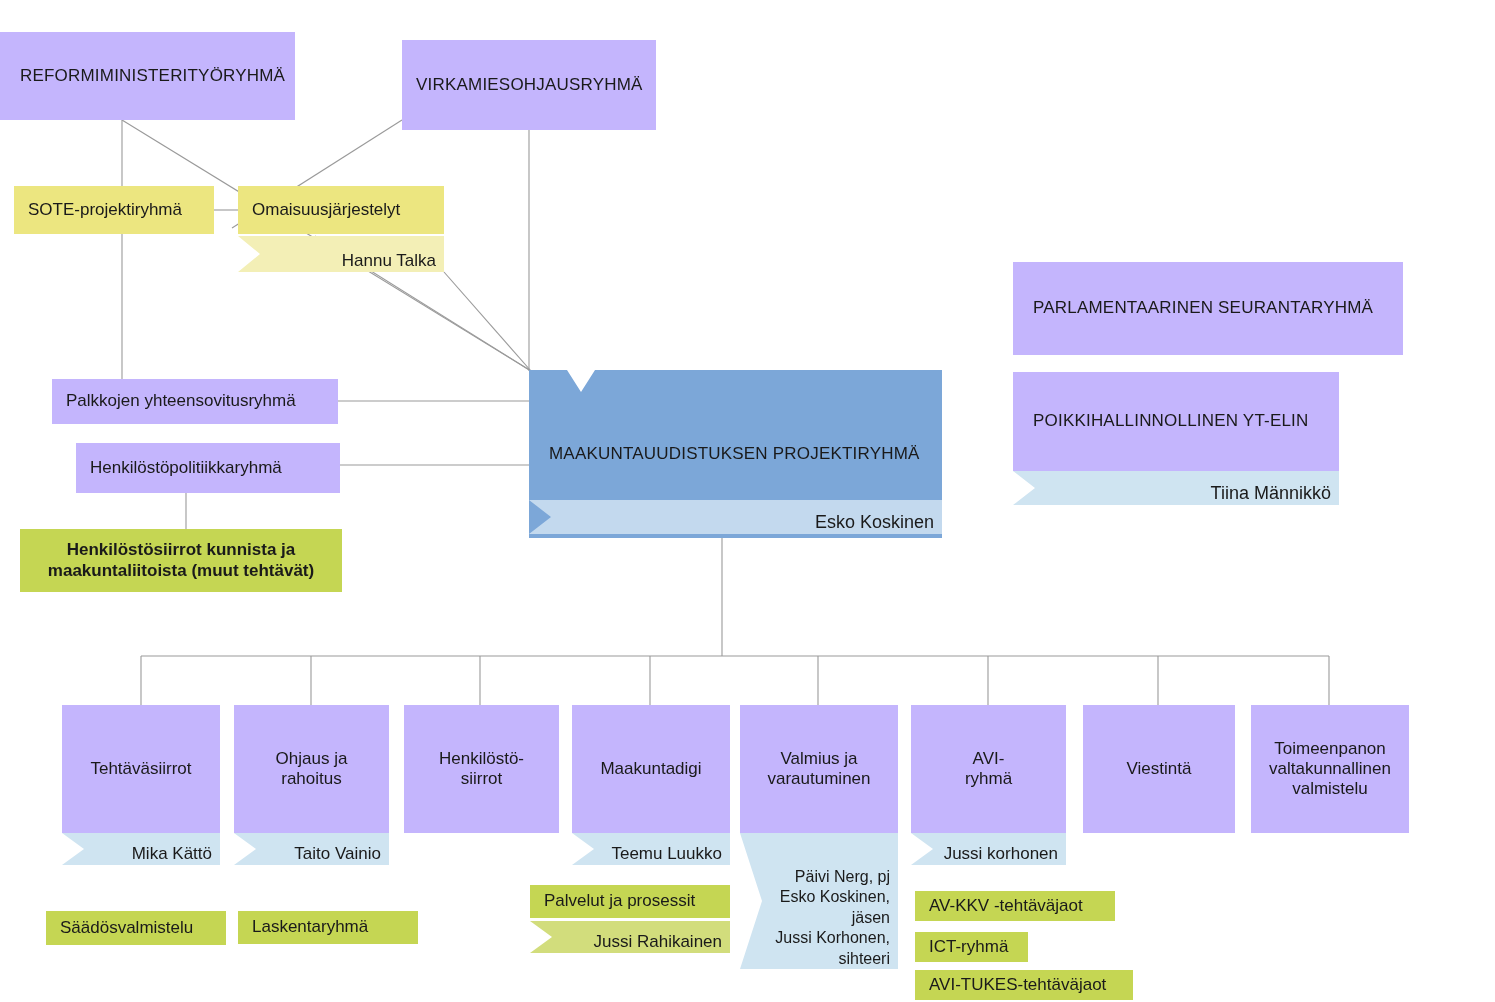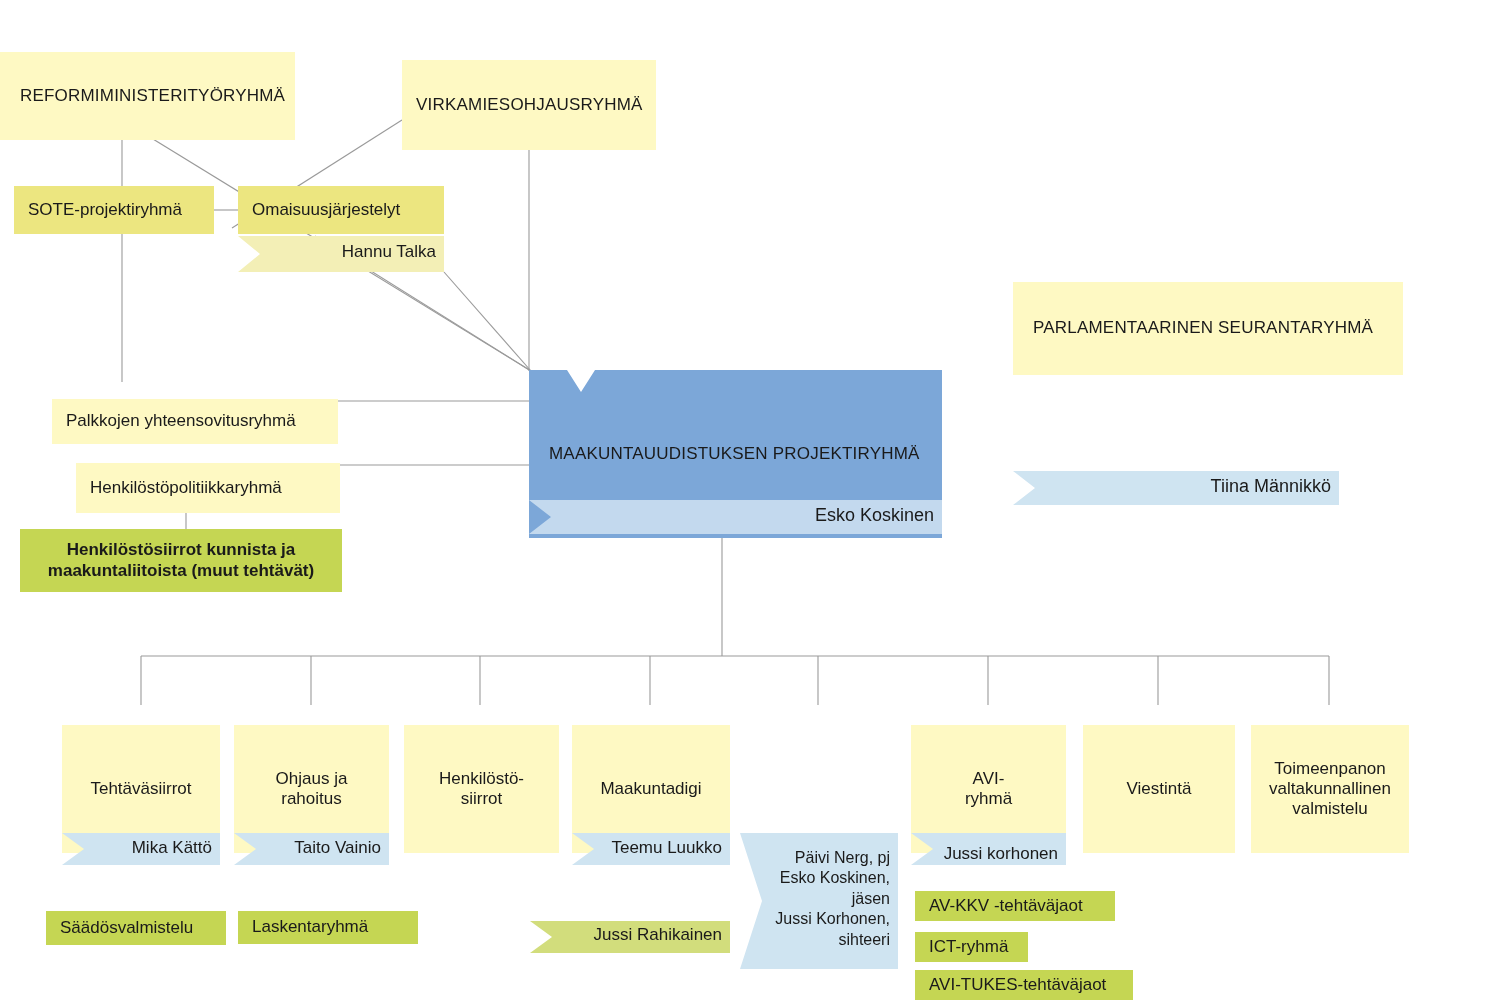--- a/index.html
+++ b/index.html
@@ -43,33 +43,33 @@
     height: 100%;
     position: relative;
   }
   .node .title {
     width: 100%;
     line-height: 1.18;
     white-space: pre-line;
   }
 
   
-  .c-blue   .body { background: #fef9c3; margin-top: 20px; }
+  .c-blue   .body { background: #c4b5fd; }
   .c-dblue  .body { background: #7ca7d8; }
   .c-yellow .body { background: #ecE680; }
   .c-green  .body { background: #c5d653; }
 
   .ft { position: absolute; box-sizing: border-box; z-index: 3; }
   .ft .ftinner {
     box-sizing: border-box;
     width: 100%;
     height: 100%;
     display: flex;
     flex-direction: column;
-    justify-content: flex-start;
+    justify-content: flex-end;
     align-items: flex-end;
     padding: 0 8px 0 0;
     
     clip-path: polygon(0 0, 100% 0, 100% 100%, 0 100%, 22px 50%);
   }
   .ft .line { line-height: 1.28; text-align: right; white-space: pre-line; }
   .f-blue  .ftinner { background: #cfe4f1; }
   .f-dblue .ftinner { background: #c3d9ee; }
   .f-yellow .ftinner { background: #f3efb6; }
   .f-green .ftinner { background: #d2dd7c; }
@@ -189,20 +189,25 @@
       <div class="line" style="font-size:18px; margin-top:4px;">Esko Koskinen</div>
     </div>
   </div>
 
   <div class="node c-blue al-left pl20" style="left:1013px; top:262px; width:390px; height:93px;">
     <div class="body">
       <div class="title t-caps" style="font-size:17px;">PARLAMENTAARINEN SEURANTARYHMÄ</div>
     </div>
   </div>
 
+  <div class="node c-blue al-left pl20" style="left:1013px; top:372px; width:326px; height:99px;">
+    <div class="body">
+      <div class="title t-caps" style="font-size:17px;">POIKKIHALLINNOLLINEN YT-ELIN</div>
+    </div>
+  </div>
   <div class="ft f-blue" style="left:1013px; top:471px; width:326px; height:34px;">
     <div class="ftinner">
       <div class="line" style="font-size:18px; margin-top:4px;">Tiina Männikkö</div>
     </div>
   </div>
 
   <div class="node c-blue al-center pad-c" style="left:62px; top:705px; width:158px; height:128px;">
     <div class="body">
       <div class="title" style="font-size:17px;">Tehtäväsiirrot</div>
     </div>
@@ -236,20 +241,26 @@
     <div class="body">
       <div class="title" style="font-size:17px;">Maakuntadigi</div>
     </div>
   </div>
   <div class="ft f-blue" style="left:572px; top:833px; width:158px; height:32px;">
     <div class="ftinner">
       <div class="line" style="font-size:17px; margin-top:4px;">Teemu Luukko</div>
     </div>
   </div>
 
+  <div class="node c-blue al-center pad-c" style="left:740px; top:705px; width:158px; height:128px;">
+    <div class="body">
+      <div class="title" style="font-size:17px;">Valmius ja
+varautuminen</div>
+    </div>
+  </div>
   <div class="ft f-blue" style="left:740px; top:833px; width:158px; height:136px;">
     <div class="ftinner">
       <div class="line" style="font-size:16px; margin-top:15px;">Päivi Nerg, pj
 Esko Koskinen,
 jäsen
 Jussi Korhonen,
 sihteeri</div>
     </div>
   </div>
 
@@ -284,20 +295,25 @@
       <div class="title" style="font-size:17px;">Säädösvalmistelu</div>
     </div>
   </div>
 
   <div class="node c-green al-left pl14" style="left:238px; top:911px; width:180px; height:33px;">
     <div class="body">
       <div class="title" style="font-size:17px;">Laskentaryhmä</div>
     </div>
   </div>
 
+  <div class="node c-green al-left pl14" style="left:530px; top:885px; width:200px; height:33px;">
+    <div class="body">
+      <div class="title" style="font-size:17px;">Palvelut ja prosessit</div>
+    </div>
+  </div>
   <div class="ft f-green" style="left:530px; top:921px; width:200px; height:32px;">
     <div class="ftinner">
       <div class="line" style="font-size:17px; margin-top:3px;">Jussi Rahikainen</div>
     </div>
   </div>
 
   <div class="node c-green al-left pl14" style="left:915px; top:891px; width:200px; height:30px;">
     <div class="body">
       <div class="title" style="font-size:17px;">AV-KKV -tehtäväjaot</div>
     </div>

